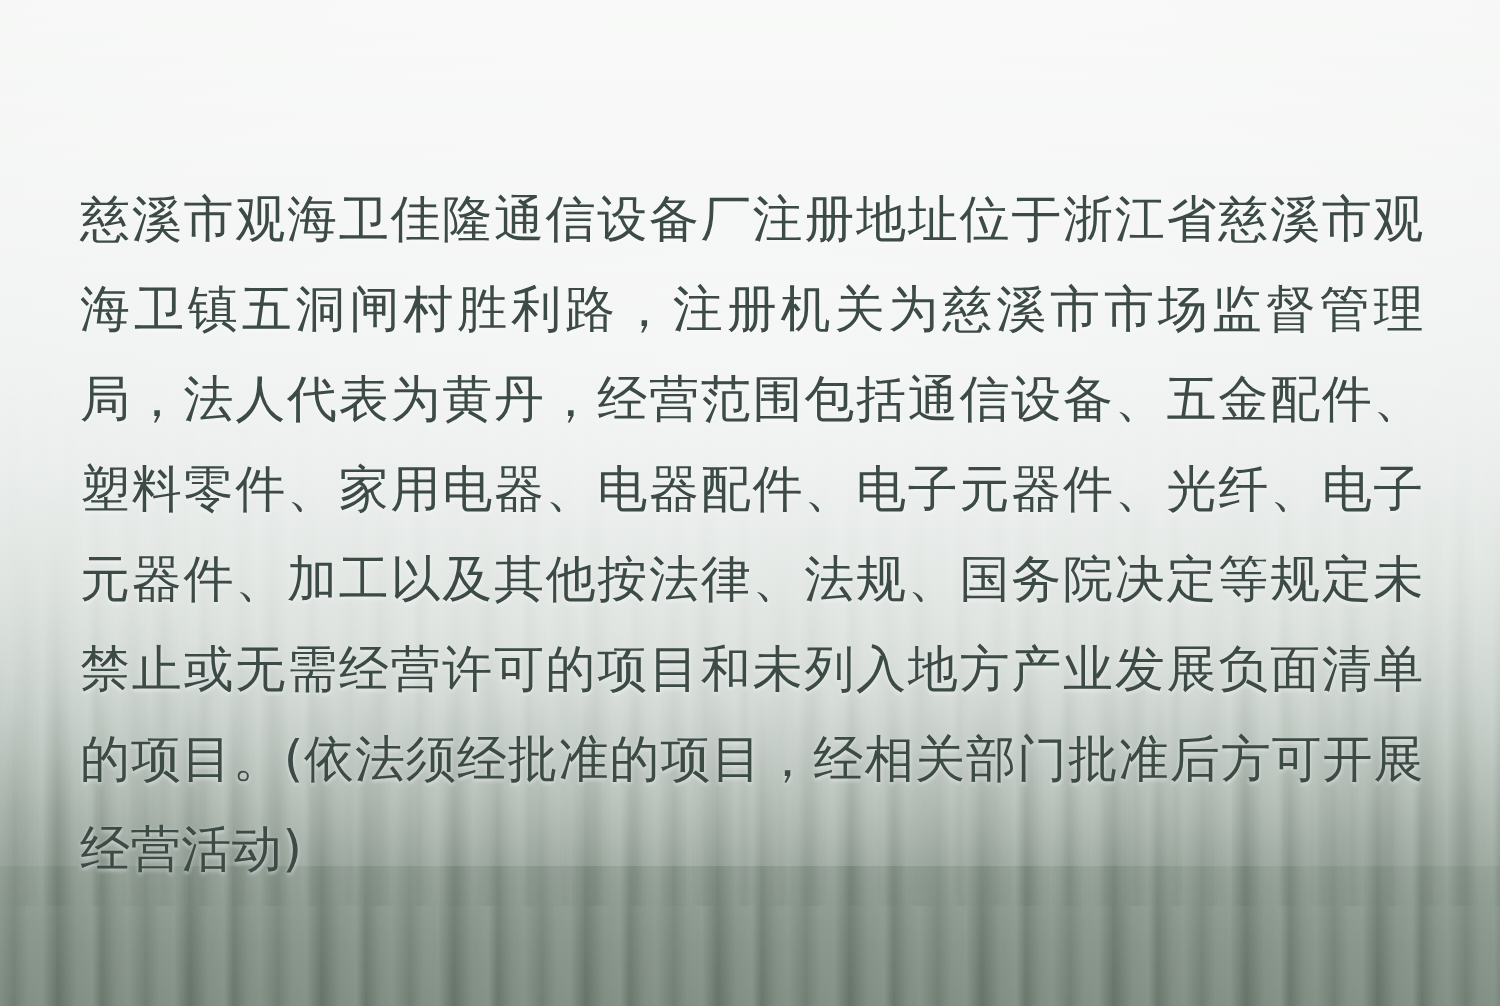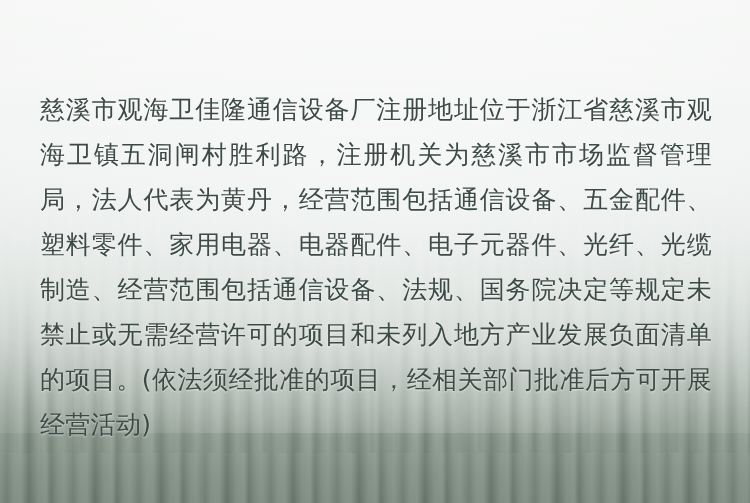--- a/index.html
+++ b/index.html
@@ -143,14 +143,14 @@
 <body>
 
 <div class="scene">
   <div class="bg-base"></div>
   <div class="ridge-far"></div>
   <div class="trees-mid"></div>
   <div class="trees-near"></div>
   <div class="fog"></div>
   <div class="text-veil"></div>
 
-  <p class="copy">慈溪市观海卫佳隆通信设备厂注册地址位于浙江省慈溪市观海卫镇五洞闸村胜利路，注册机关为慈溪市市场监督管理局，法人代表为黄丹，经营范围包括通信设备、五金配件、塑料零件、家用电器、电器配件、电子元器件、光纤、光缆制造、经营范围包括通信设备、法规、国务院决定等规定未禁止或无需经营许可的项目和未列入地方产业发展负面清单的项目。(依法须经批准的项目，经相关部门批准后方可开展经营活动)</p>
+  <p class="copy">慈溪市观海卫佳隆通信设备厂注册地址位于浙江省慈溪市观海卫镇五洞闸村胜利路，注册机关为慈溪市市场监督管理局，法人代表为黄丹，经营范围包括通信设备、五金配件、塑料零件、家用电器、电器配件、电子元器件、光纤、电子元器件、加工以及其他按法律、法规、国务院决定等规定未禁止或无需经营许可的项目和未列入地方产业发展负面清单的项目。(依法须经批准的项目，经相关部门批准后方可开展经营活动)</p>
 </div>
 
 </body></html>

